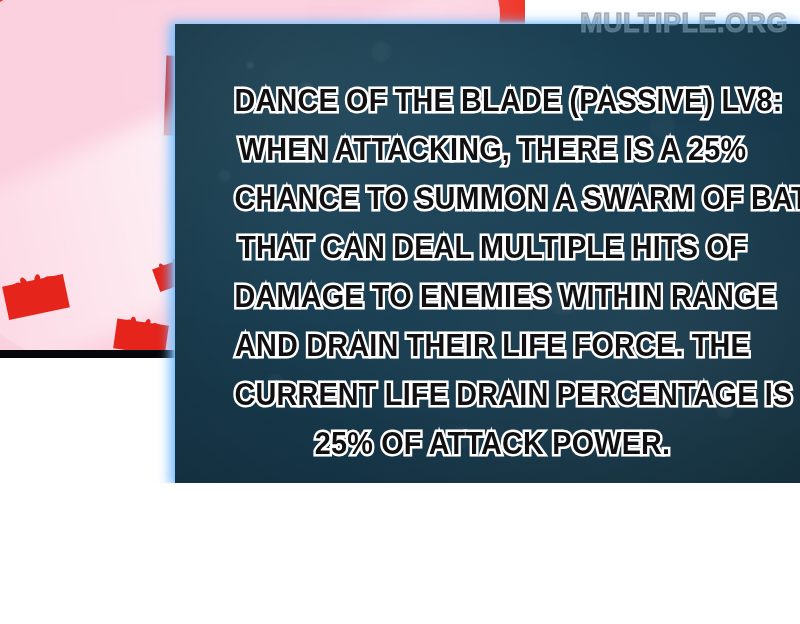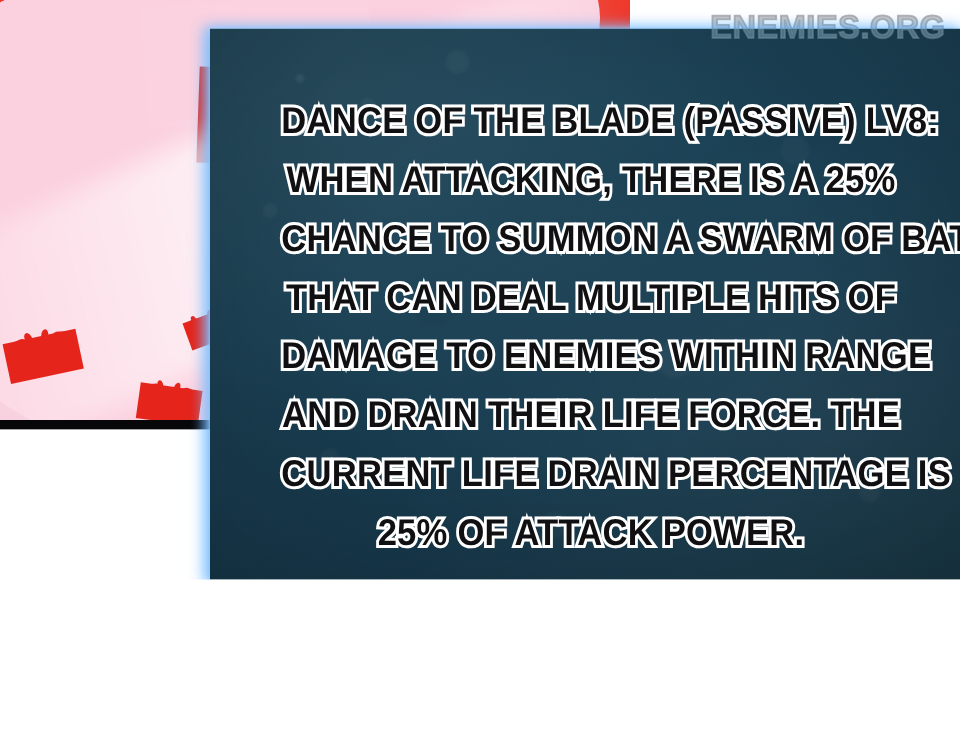--- a/index.html
+++ b/index.html
@@ -309,15 +309,15 @@
       <div class="skill-line">THAT CAN DEAL MULTIPLE HITS OF</div>
       <div class="skill-line">DAMAGE TO ENEMIES WITHIN RANGE</div>
       <div class="skill-line">AND DRAIN THEIR LIFE FORCE. THE</div>
       <div class="skill-line">CURRENT LIFE DRAIN PERCENTAGE IS</div>
       <div class="skill-line">25% OF ATTACK POWER.</div>
     </div>
   </div>
 
   <div class="page-bottom-blank"></div>
 
-  <div class="watermark">ENEMIES.ORG</div>
+  <div class="watermark">MULTIPLE.ORG</div>
 
 </div>
 
 </body></html>

